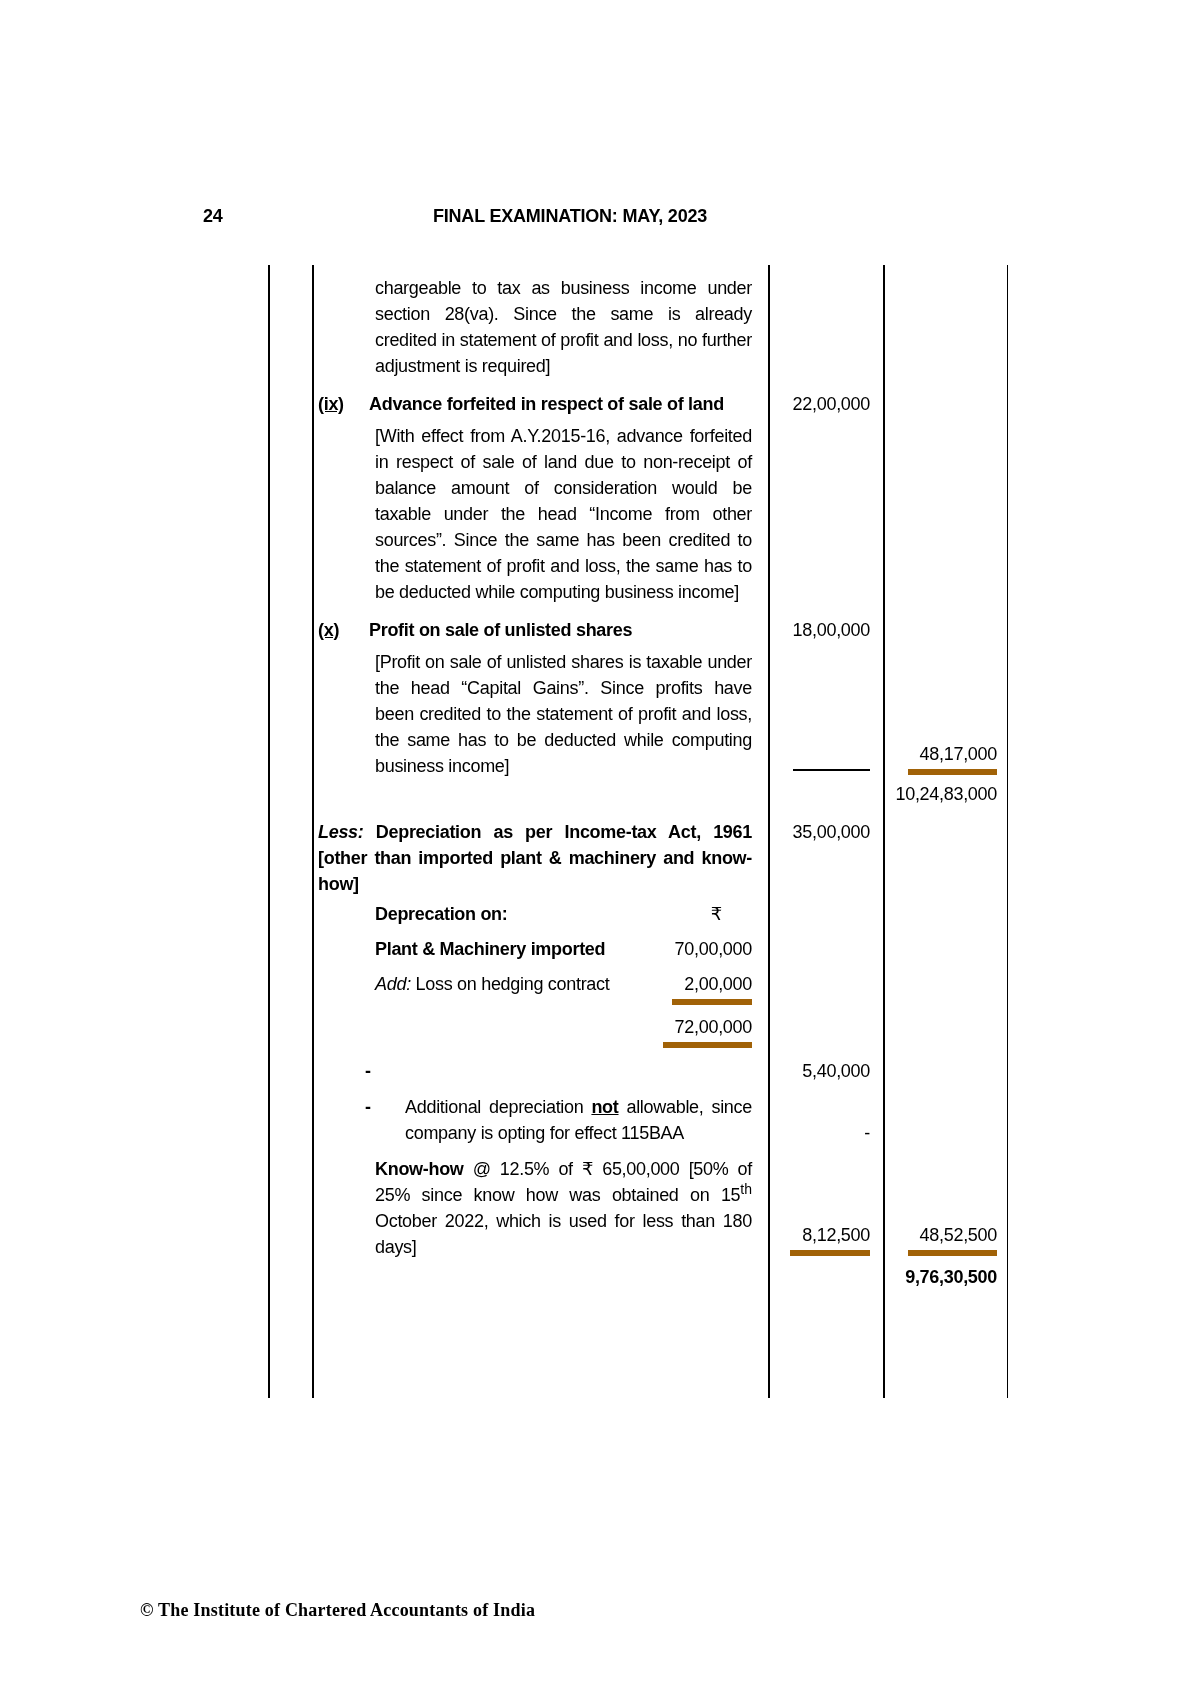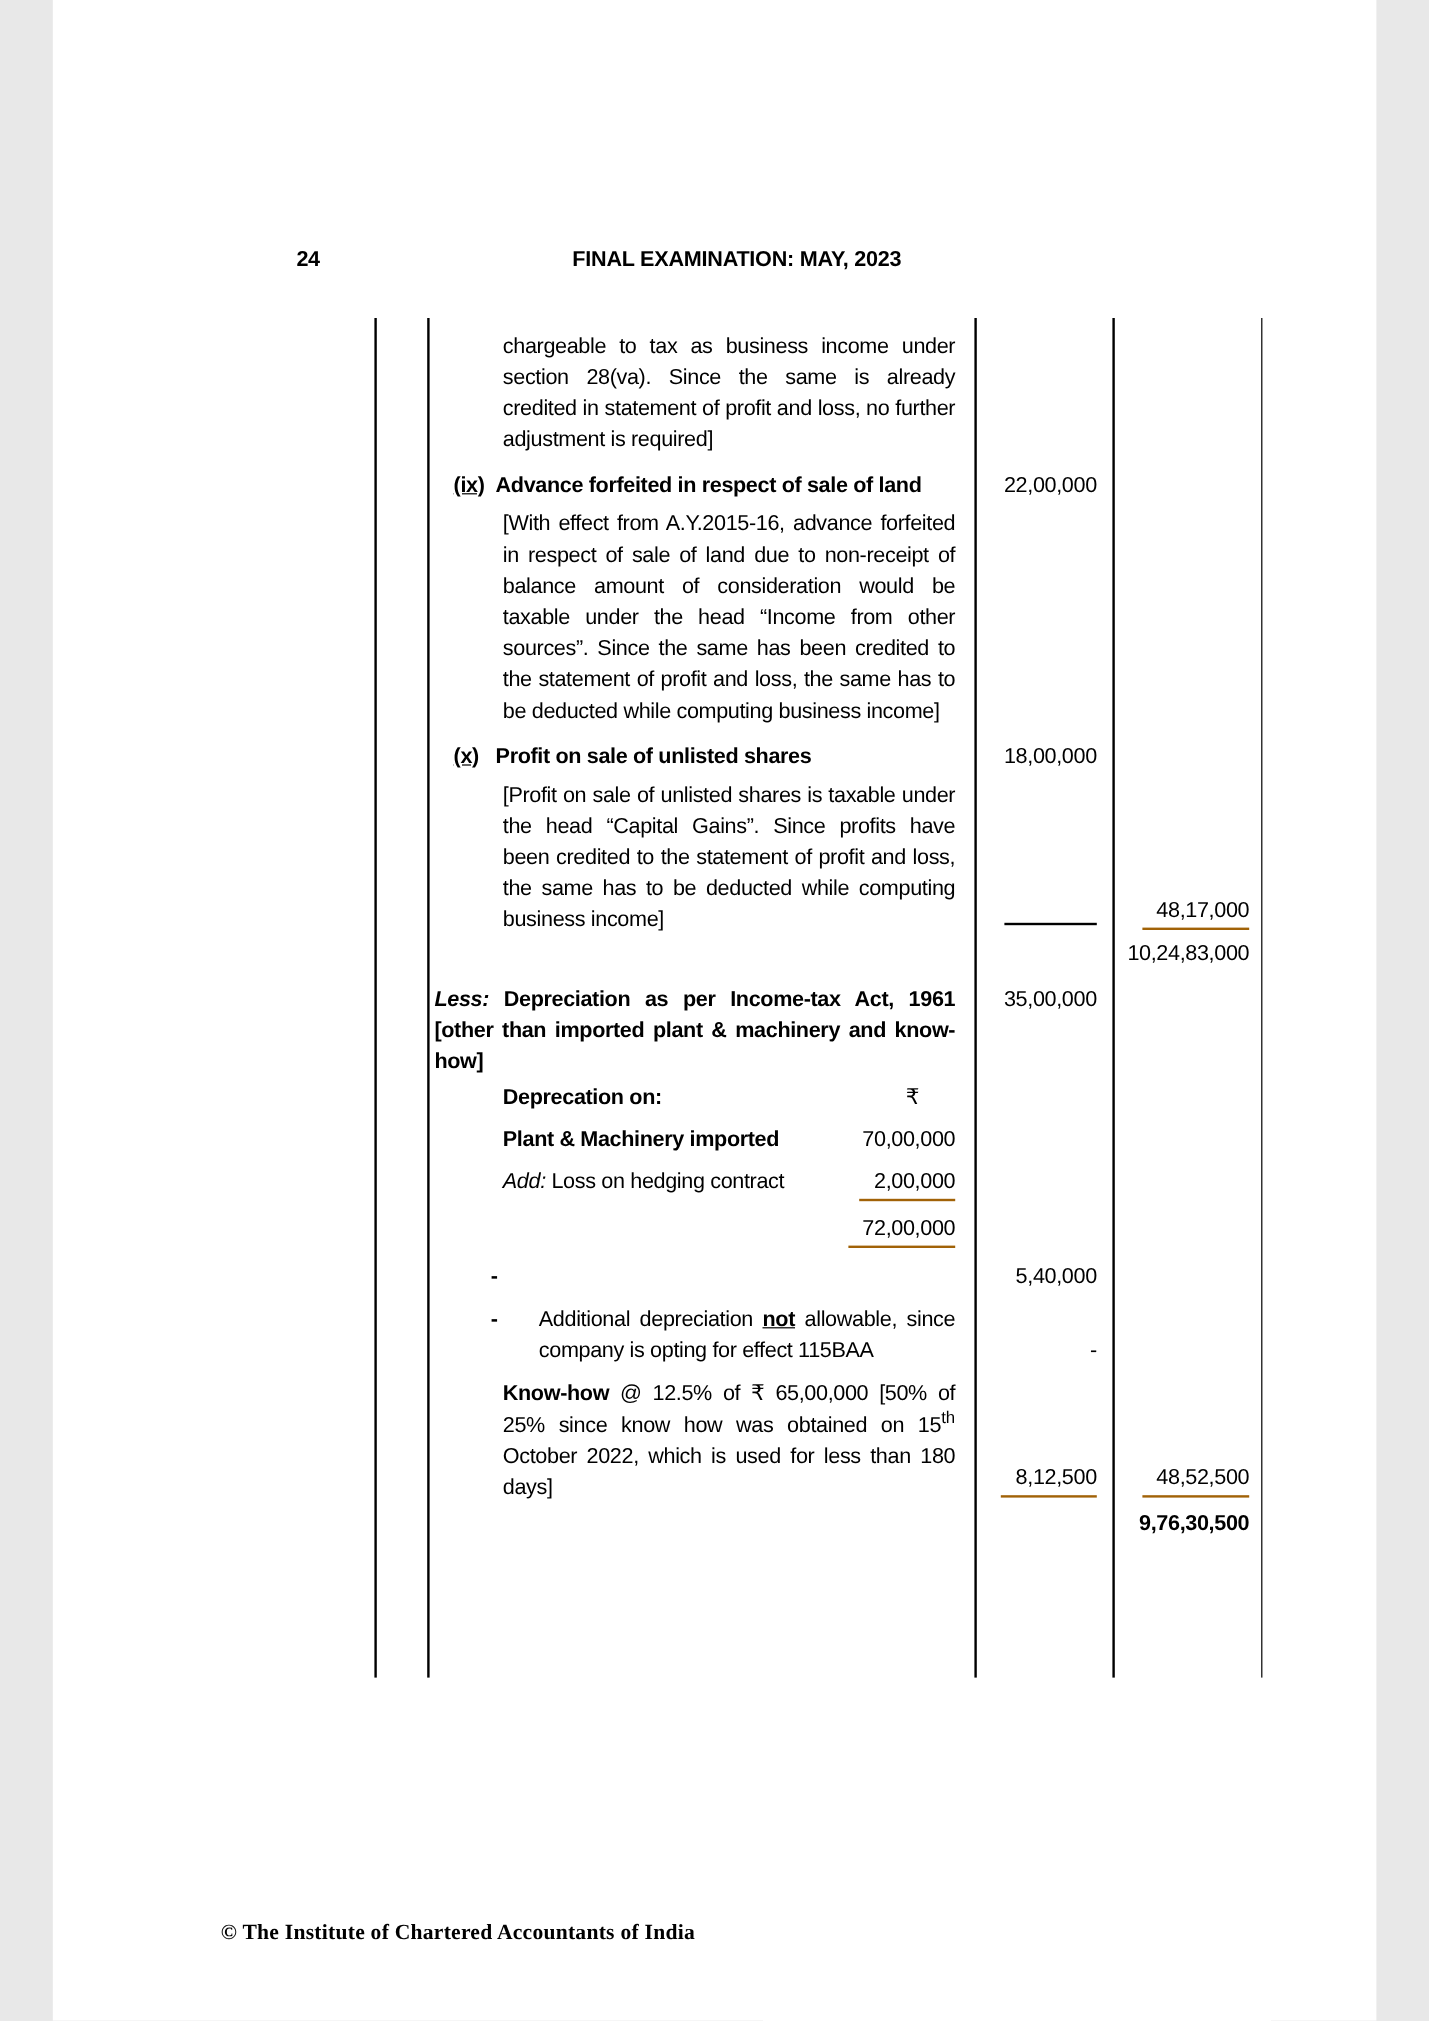--- a/index.html
+++ b/index.html
@@ -1,18 +1,18 @@
 <!DOCTYPE html>
 <html><head>
 <meta charset="utf-8">
 <style>
   * { margin:0; padding:0; box-sizing:border-box; }
   html,body { background:#e8e8e8; }
   .page {
-    position:relative; width:1103px; height:1684px; background:#ffffff;
+    position:relative; width:1191px; height:1684px; background:#ffffff;
     font-family:"Liberation Sans","DejaVu Sans",sans-serif;
     color:#000; font-size:18px; line-height:26px; letter-spacing:-0.3px;
     margin:0 auto; overflow:hidden;
   }
   .pageno { position:absolute; left:203px; top:203px; font-weight:bold; font-size:18px; }
   .ptitle { position:absolute; left:0; top:203px; width:1140px; text-align:center; font-weight:bold; font-size:18px; letter-spacing:-0.2px; }
 
   .tbl { position:absolute; left:268px; top:265px; width:740px; height:1133px; }
   .vline { position:absolute; top:0; bottom:0; width:1.5px; background:#000; }
   .v0{left:0;} .v1{left:44px;} .v2{left:500px;} .v3{left:615px;} .v4{right:0;}
@@ -21,32 +21,32 @@
   .c-gut { width:44px; flex:none; }
   .c-text { width:456px; flex:none; padding-right:16px; }
   .c-a1 { width:115px; flex:none; padding-right:13px; display:flex; flex-direction:column; align-items:flex-end; }
   .c-a2 { width:125px; flex:none; padding-right:11px; display:flex; flex-direction:column; align-items:flex-end; }
   .bot { justify-content:flex-end; }
 
   .just { text-align:justify; }
   .ind { margin-left:63px; }
   .noind { margin-left:6px; }
   .itemrow { display:flex; }
-  .inum { width:57px; flex:none; padding-left:22px; font-weight:bold;text-decoration:underline; }
+  .inum { width:57px; flex:none; padding-left:6px; font-weight:bold;text-decoration:underline; }
   .ititle { flex:1; font-weight:bold; }
   .inner { display:flex; justify-content:space-between; margin-left:63px; }
   .bullet { display:flex; margin-left:53px; }
   .dash { width:40px; flex:none; font-weight:bold; }
   .btext { flex:1; text-align:justify; }
   .b { font-weight:bold; }
   .bi { font-weight:bold; font-style:italic; }
   .i { font-style:italic; }
   .notw { font-weight:bold; text-decoration:underline; }
   .sup { vertical-align:super; font-size:14px; line-height:0; letter-spacing:0; }
-  .u { border-bottom:2px solid #a16207; padding:0 0 2px 12px; display:inline-block; }
+  .u { border-bottom:6px solid #a16207; padding:0 0 2px 12px; display:inline-block; }
   .rule { display:inline-block; width:77px; border-bottom:2.5px solid #000; height:2px; }
   .rupee { padding-right:30px; }
 
   .mt10{margin-top:10px;align-items:flex-end;} .mt12{margin-top:12px;} .mt6{margin-top:6px;}
   .mt2{margin-top:2px;} .mt8{margin-top:4px;} .mt9{margin-top:9px;}
   .mt4{margin-top:4px;}
   .mb4{margin-bottom:4px;} .mb8{margin-bottom:8px;}
 
   .footer {
     position:absolute; left:140px; top:1597px;

